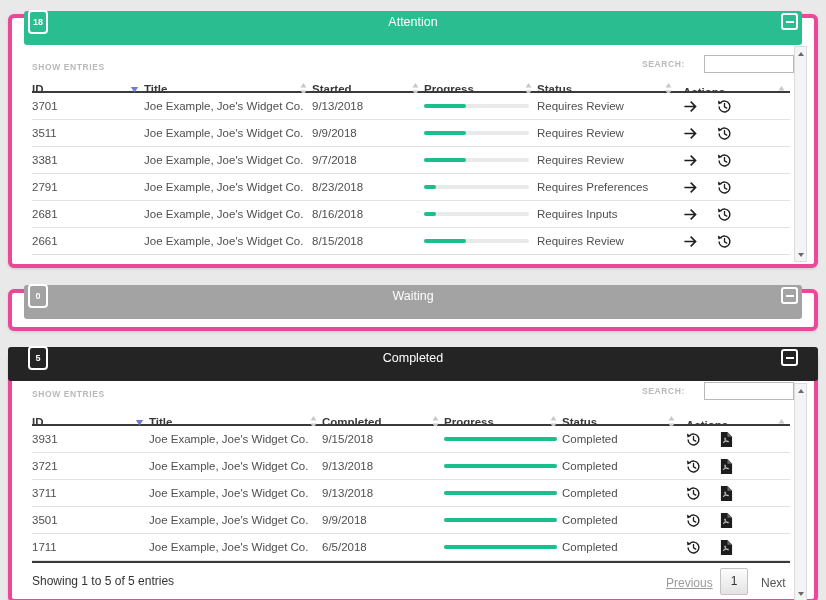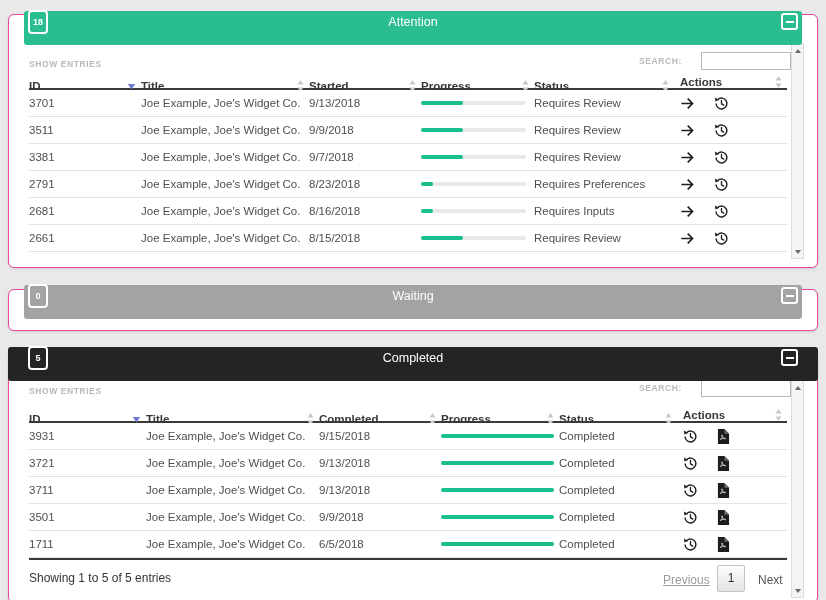--- a/index.html
+++ b/index.html
@@ -1,21 +1,21 @@
 <!DOCTYPE html>
 <html><head>
 <meta charset="utf-8">
 <style>
   * { margin:0; padding:0; box-sizing:border-box; }
   html,body { background:#e9e9e9; }
   .page { position:relative; width:826px; height:600px; overflow:hidden;
           font-family:"Liberation Sans","DejaVu Sans",sans-serif; background:#e9e9e9; }
 
   
-  .card { position:absolute; background:#fff; border:1px solid #ec4899; border-radius:6px;
+  .card { position:absolute; background:#fff; border:4px solid #ec4899; border-radius:6px;
           box-shadow:0 1px 3px rgba(0,0,0,.12); }
   .card1 { left:8px; top:14px; width:810px; height:254px; }
   .card2 { left:8px; top:289px; width:810px; height:42px; }
   .card3 { left:8px; top:351px; width:810px; height:252px; }
 
   
   .bar { position:absolute; height:34px; border-radius:3px; color:#fff;
          text-align:center; font-size:12.5px; line-height:22px; }
   .bar1 { left:24px; top:11px;  width:778px; background:#2abd90; }
   .bar2 { left:24px; top:285px; width:778px; background:#a3a3a3; }
@@ -52,21 +52,21 @@
   .trow { position:absolute; width:758px; height:27px; display:flex; align-items:center;
           border-bottom:1px solid #e2e2e2; font-size:11.5px; color:#4f4f4f;
           background:#fff; }
   
   .p1 .c-id{width:112px}.p1 .c-title{width:168px}.p1 .c-date{width:112px}
   .p1 .c-prog{width:113px}.p1 .c-status{width:140px}.p1 .c-act{width:113px}
   
   .p3 .c-id{width:117px}.p3 .c-title{width:173px}.p3 .c-date{width:122px}
   .p3 .c-prog{width:118px}.p3 .c-status{width:118px}.p3 .c-act{width:110px}
 
-  .c-act { display:flex; align-items:flex-end; gap:19px; padding-left:6px; }
+  .c-act { display:flex; align-items:flex-start; gap:19px; padding-left:6px; }
   .c-act svg { display:block; cursor:pointer; }
 
   .ptrack { height:4px; border-radius:2px; background:#e9e9e9; }
   .p1 .ptrack { width:105px; }
   .p3 .ptrack { width:113px; }
   .pfill { height:4px; border-radius:2px; background:#19bf8c; }
 
   
   .sbar { position:absolute; width:13px; background:#f4f4f4; border:1px solid #dcdcdc; }
   .sb-arrow { position:absolute; left:0; width:11px; height:11px; display:flex;

